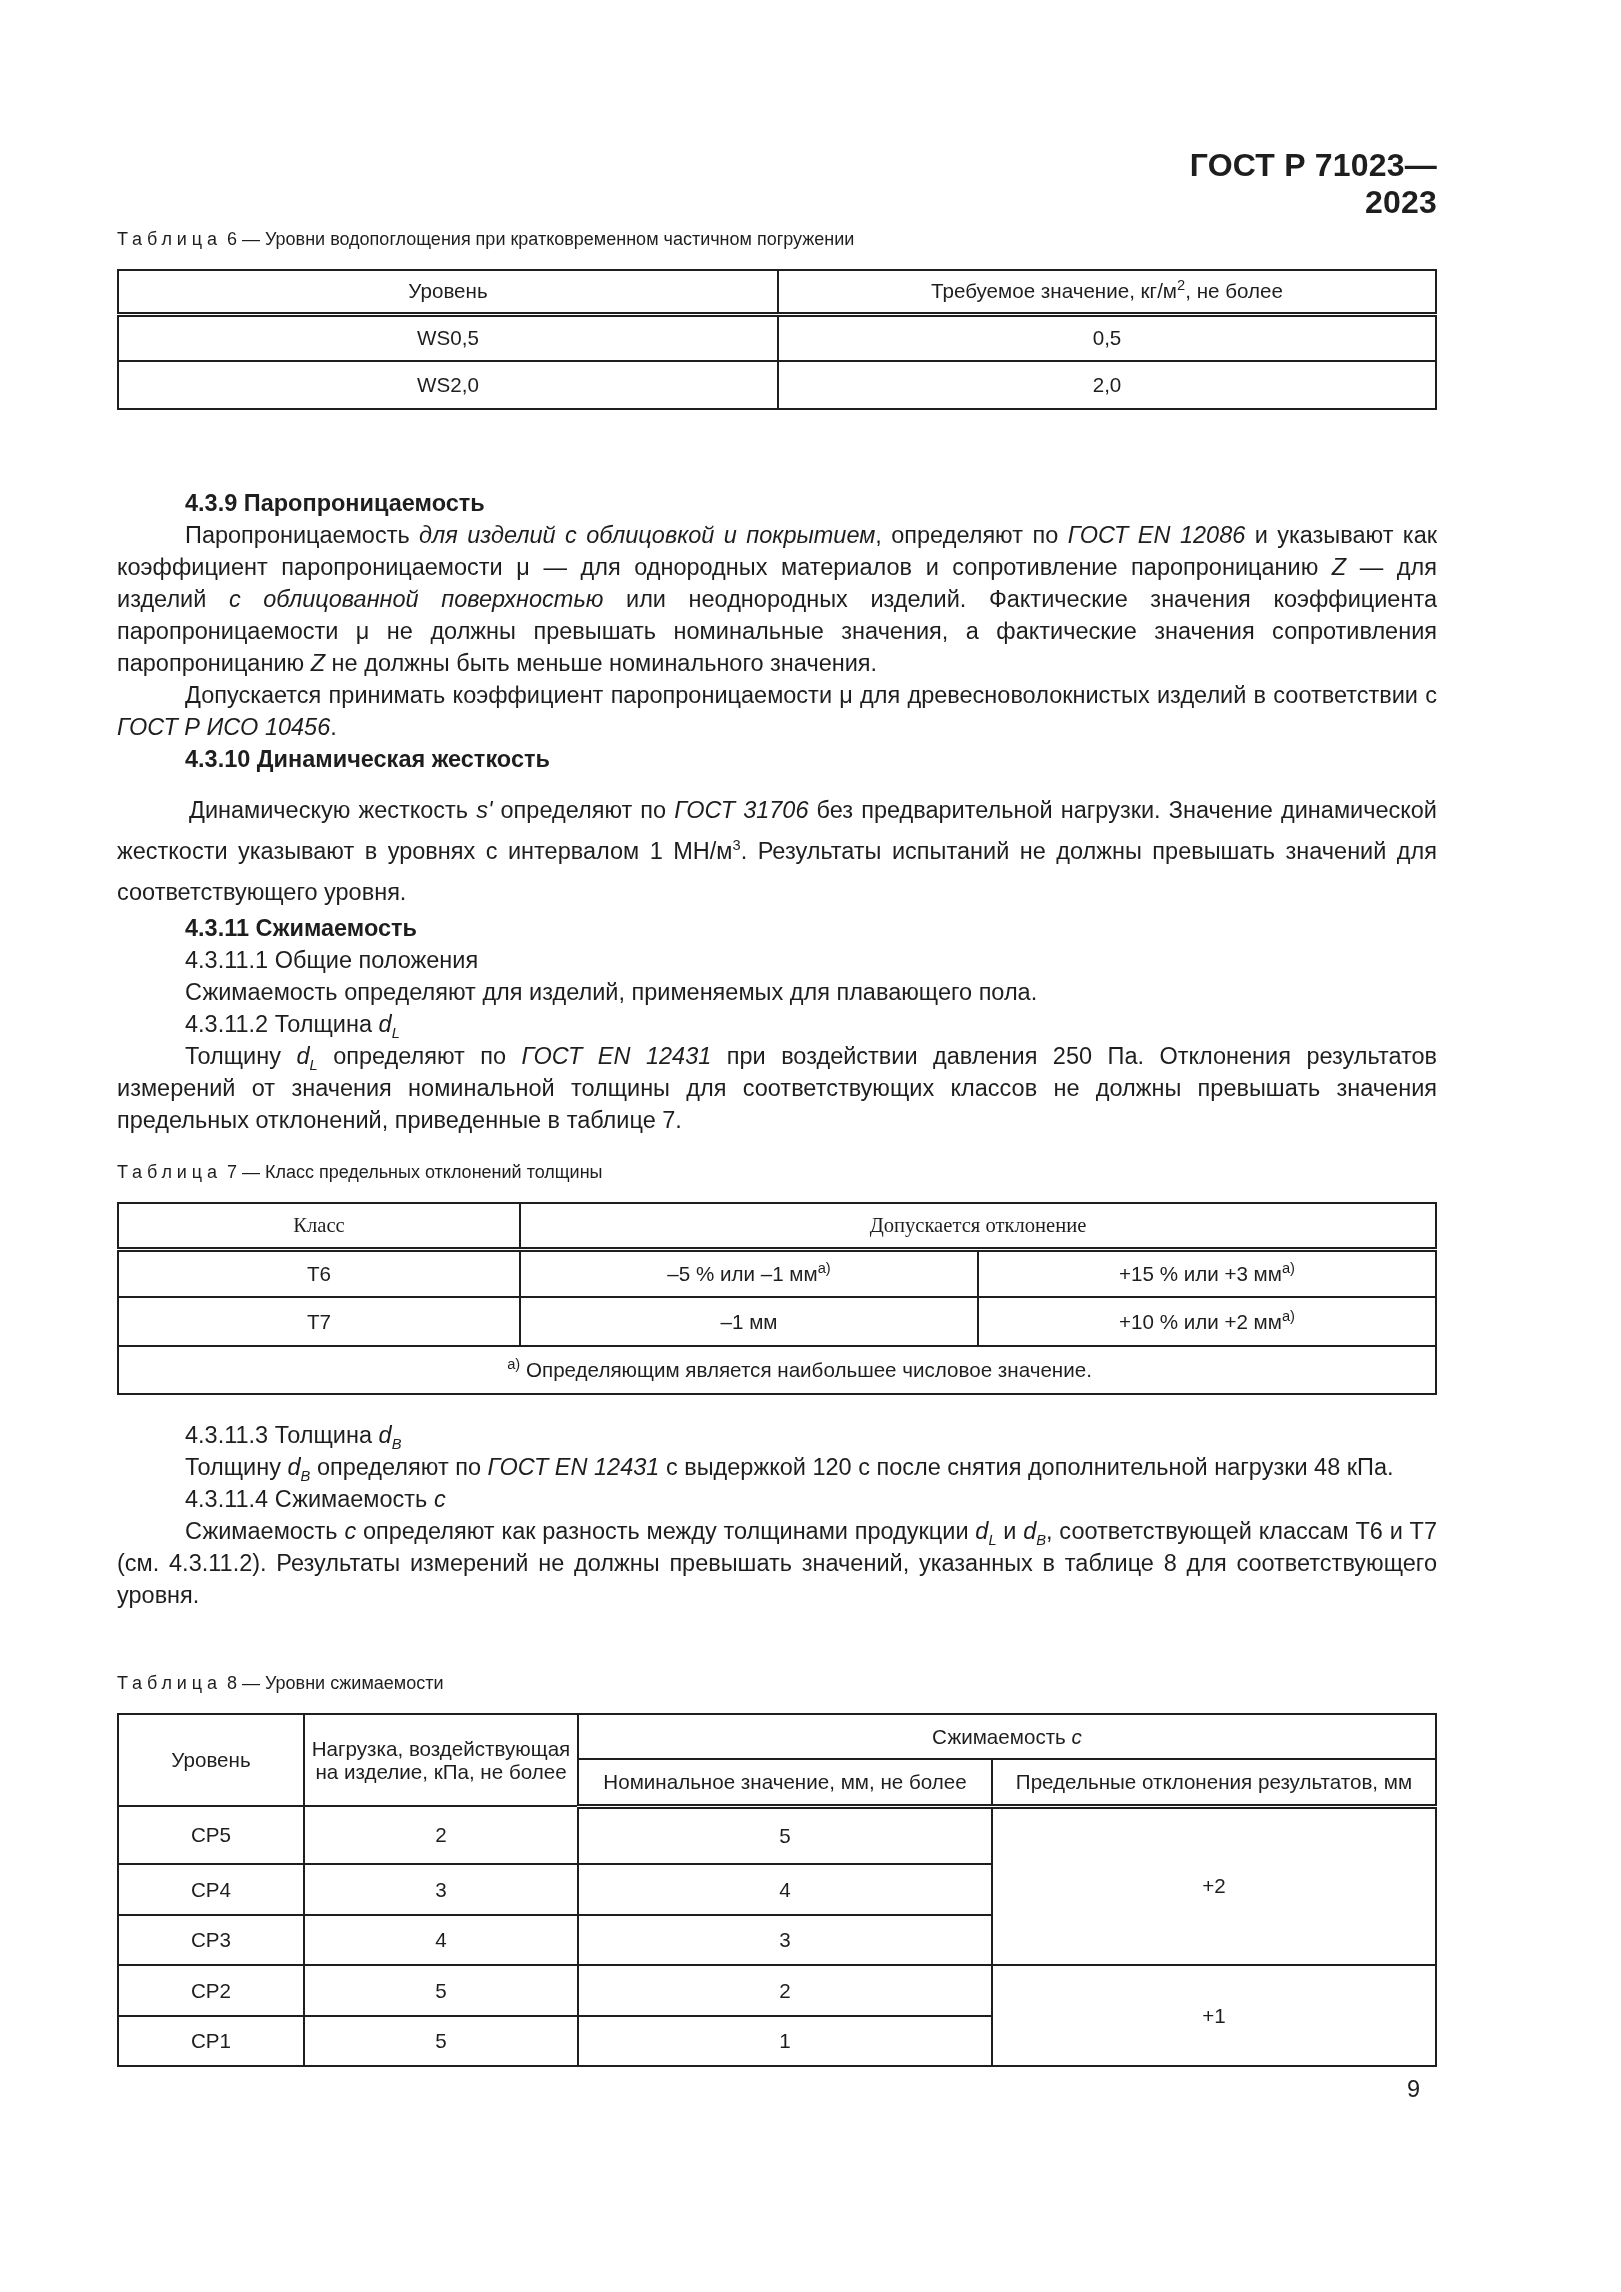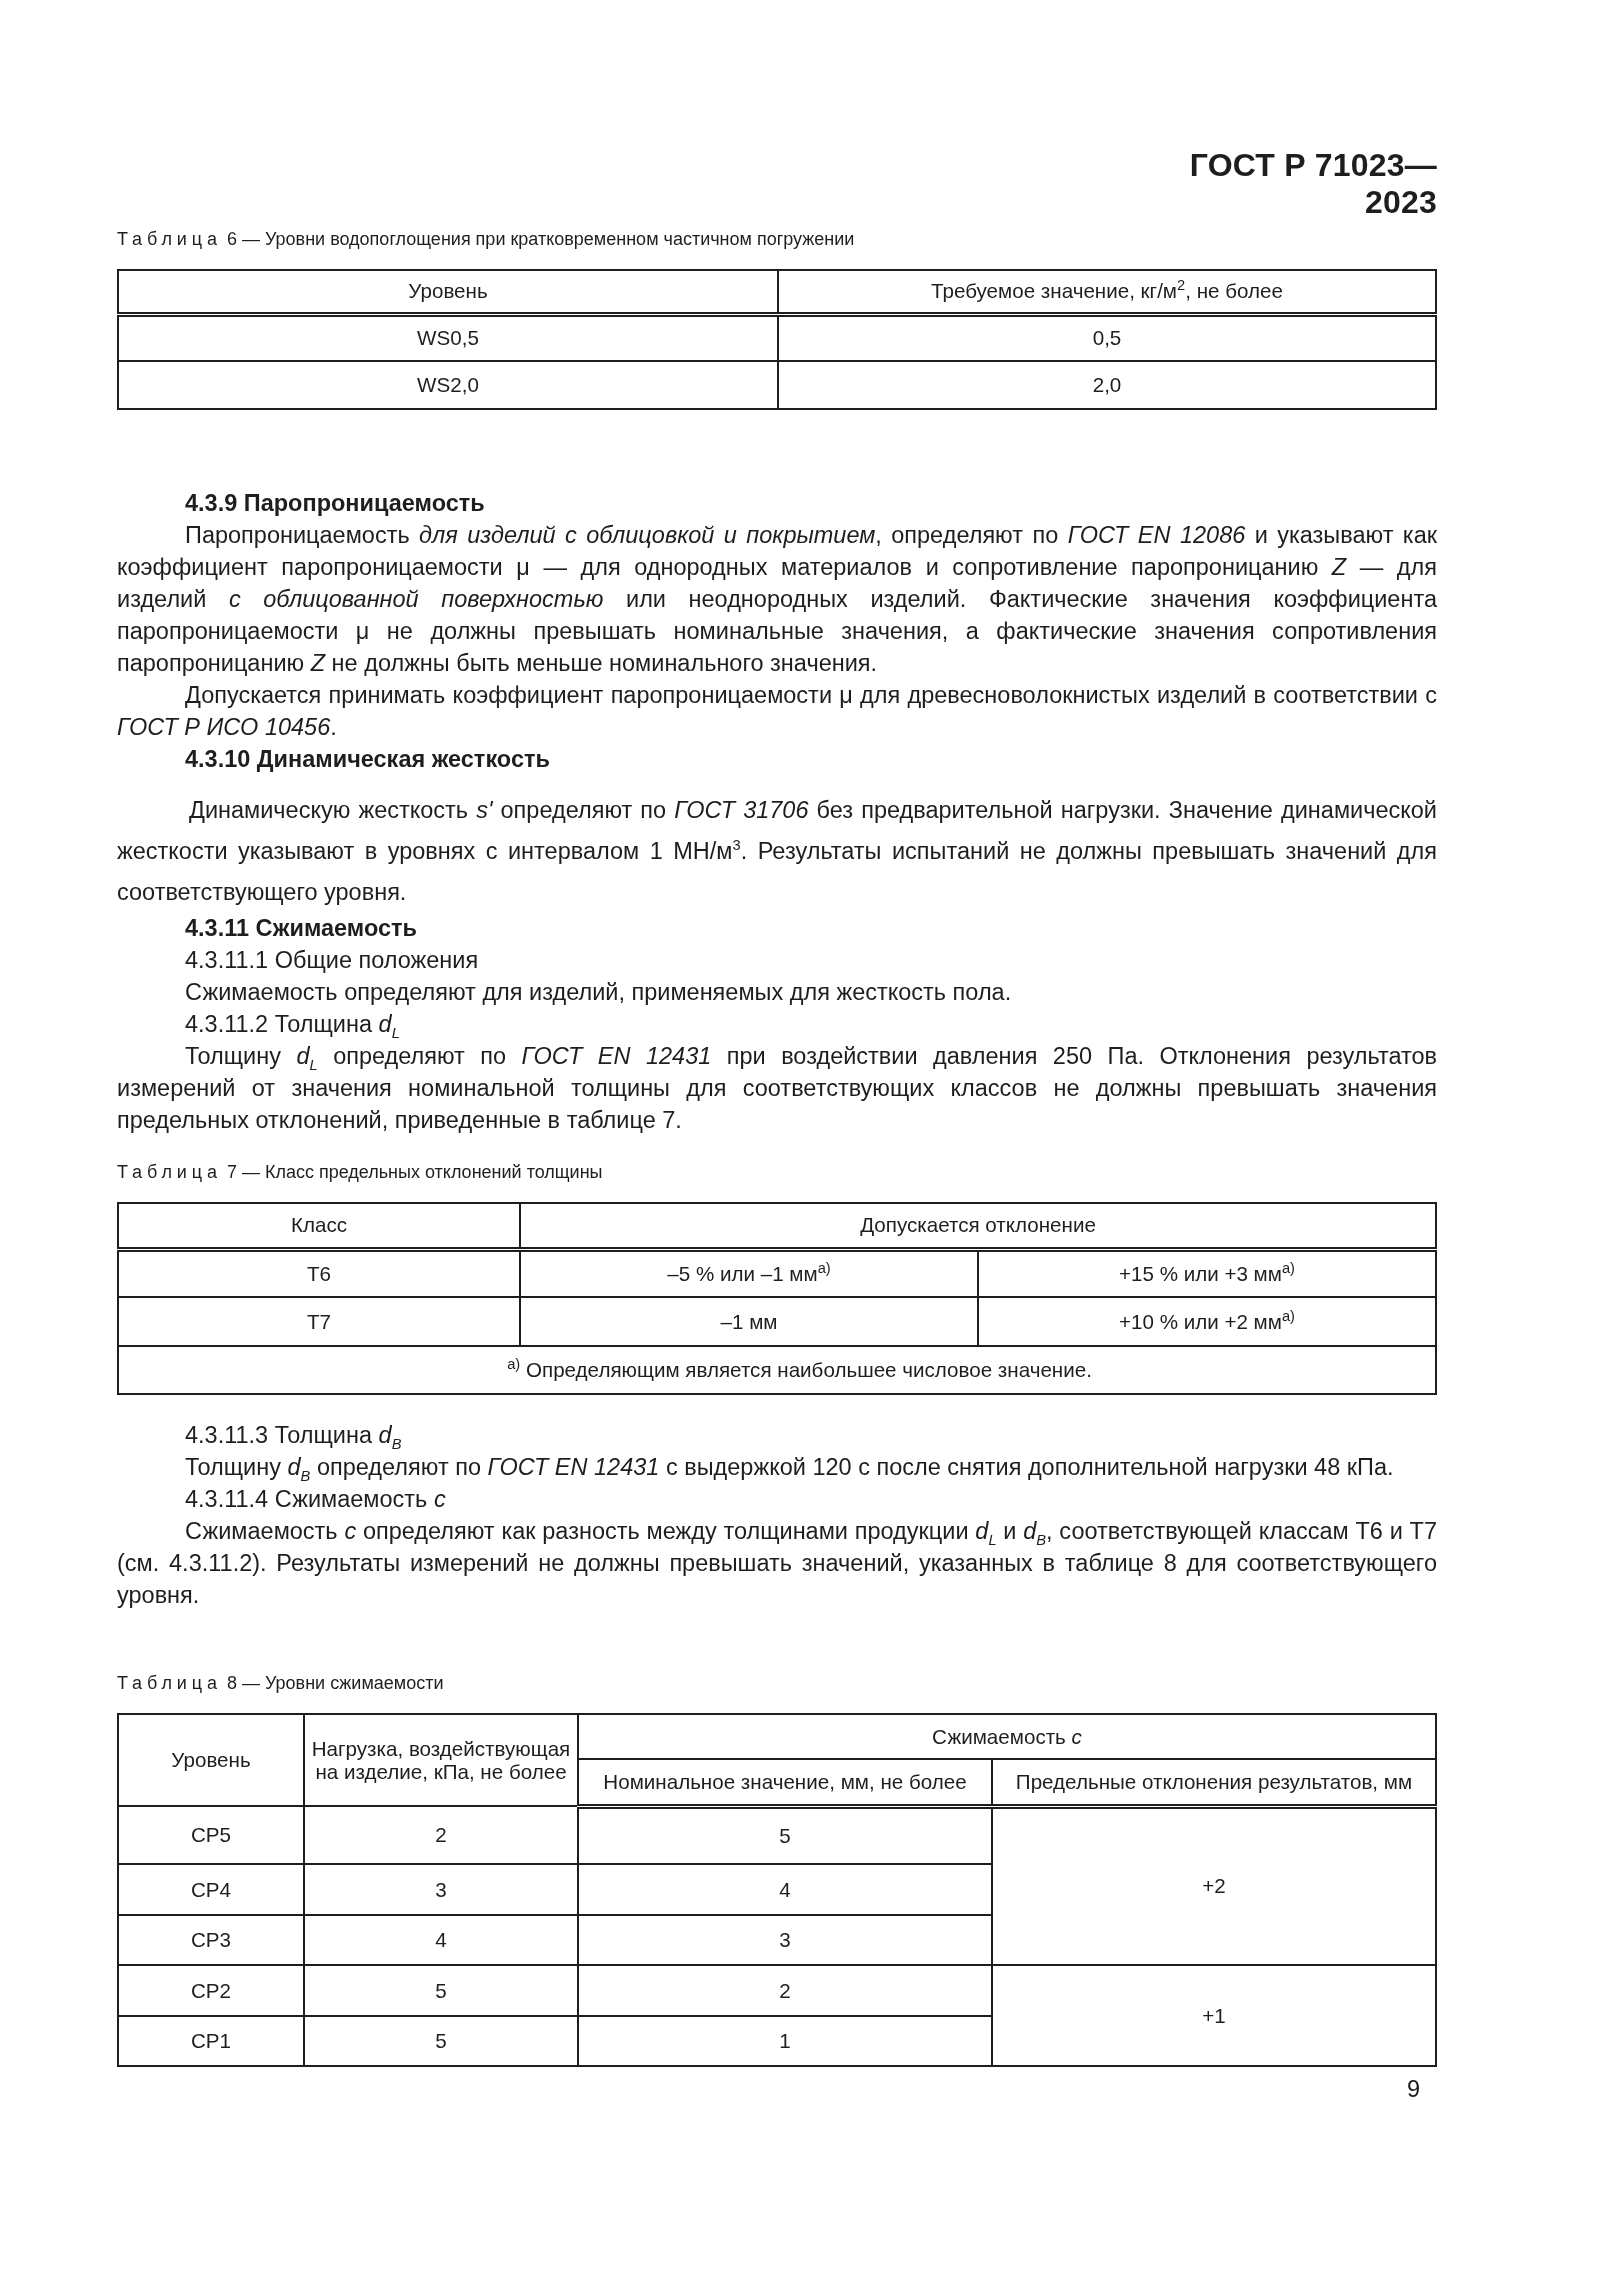--- a/index.html
+++ b/index.html
@@ -63,35 +63,35 @@
   <p class="ind h">4.3.10 Динамическая жесткость</p>
 </div>
 
 <div class="abs txt wide" style="top:790px;">
   <p class="ind" style="text-indent:72px;"><span>Динамическую жесткость </span><i>s'</i><span> определяют по </span><i>ГОСТ 31706</i><span> без предварительной нагрузки. Значение динамической жесткости указывают в уровнях с интервалом 1 МН/м</span><sup>3</sup><span>. Результаты испытаний не должны превышать значений для соответствующего уровня.</span></p>
 </div>
 
 <div class="abs txt" style="top:912px;">
   <p class="ind h">4.3.11 Сжимаемость</p>
   <p class="ind">4.3.11.1 Общие положения</p>
-  <p class="ind">Сжимаемость определяют для изделий, применяемых для жесткость пола.</p>
+  <p class="ind">Сжимаемость определяют для изделий, применяемых для плавающего пола.</p>
   <p class="ind"><span>4.3.11.2 Толщина </span><i>d</i><sub><i>L</i></sub></p>
   <p class="ind"><span>Толщину </span><i>d</i><sub><i>L</i></sub><span> определяют по </span><i>ГОСТ EN 12431</i><span> при воздействии давления 250 Па. Отклонения результатов измерений от значения номинальной толщины для соответствующих классов не должны превышать значения предельных отклонений, приведенные в таблице 7.</span></p>
 </div>
 
 <div class="abs caption" style="top:1162px;"><span class="sp">Таблица</span> <span>7</span><span> — Класс предельных отклонений толщины</span></div>
 
 <table class="t" style="top:1202px;">
   <colgroup>
       <col style="width:402px">
       <col style="width:458px">
       <col>
     </colgroup>
   <thead>
-    <tr style="height:46px;">
+    <tr style="height:46px;font-family:Liberation Serif, serif;">
       <th>Класс</th>
       <th colspan="2">Допускается отклонение</th>
     </tr>
   </thead>
   <tbody>
     <tr style="height:48px;" class="thick-bottom">
       <td>Т6</td>
       <td><span>–5 % или –1 мм</span><sup>а)</sup></td>
       <td><span>+15 % или +3 мм</span><sup>а)</sup></td>
     </tr>

